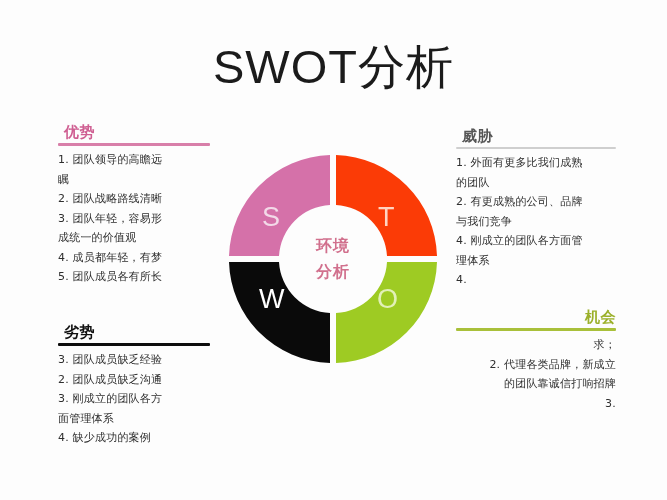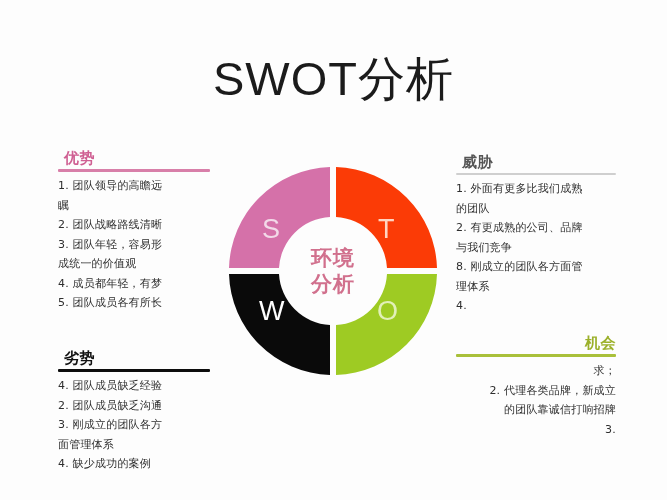--- a/index.html
+++ b/index.html
@@ -11,21 +11,21 @@
     height: 500px;
     background: #fdfdfd;
     font-family: "DejaVu Sans", "Liberation Sans", sans-serif;
     overflow: hidden;
     position: relative;
     color: #3a3a3a;
   }
 
   #canvas {
     position: absolute;
-    left: 0; top: 16px;
+    left: 0; top: 4px;
     width: 667px;
     height: 357px;
   }
 
   
   #title {
     position: absolute;
     left: 0;
     top: 34px;
     width: 667px;
@@ -34,21 +34,20 @@
     line-height: 58px;
     font-weight: 400;
     color: #1b1b1b;
     letter-spacing: 1px;
     font-family: "Liberation Sans", "DejaVu Sans", sans-serif;
   }
 
   
   .panel {
     position: absolute;
-    margin-top: 14px;
   }
   .panel-heading {
     font-size: 15px;
     line-height: 20px;
     font-weight: bold;
     margin: 0 0 1px 6px;
     letter-spacing: 0.5px;
   }
   .panel-rule {
     height: 3px;
@@ -126,21 +125,21 @@
   #letter-w { left: 33px;  top: 132px; color: #ffffff; }
   #letter-o { left: 151px; top: 132px; color: #e2f0b8; }
 
   #donut-center-label {
     position: absolute;
     left: 50%;
     top: 50%;
     transform: translate(-50%, -50%);
     width: 90px;
     text-align: center;
-    font-size: 21px;
+    font-size: 16px;
     line-height: 26px;
     font-weight: bold;
     color: #d1708d;
     letter-spacing: 1px;
   }
   #donut-center-label span { display: block; }
 </style>
 </head>
 <body style="background: rgb(253, 253, 253);">
 
@@ -159,37 +158,37 @@
       <li>成统一的价值观</li>
       <li>4. 成员都年轻，有梦</li>
       <li>5. 团队成员各有所长</li>
     </ul>
   </div>
 
   <div class="panel" id="panel-weaknesses">
     <div class="panel-heading">劣势</div>
     <div class="panel-rule"></div>
     <ul class="panel-list">
-      <li>4. 团队成员缺乏经验</li>
+      <li>3. 团队成员缺乏经验</li>
       <li>2. 团队成员缺乏沟通</li>
       <li>3. 刚成立的团队各方</li>
       <li>面管理体系</li>
       <li>4. 缺少成功的案例</li>
     </ul>
   </div>
 
   <div class="panel" id="panel-threats">
     <div class="panel-heading">威胁</div>
     <div class="panel-rule"></div>
     <ul class="panel-list">
       <li>1. 外面有更多比我们成熟</li>
       <li>的团队</li>
       <li>2. 有更成熟的公司、品牌</li>
       <li>与我们竞争</li>
-      <li>8. 刚成立的团队各方面管</li>
+      <li>4. 刚成立的团队各方面管</li>
       <li>理体系</li>
       <li>4.</li>
     </ul>
   </div>
 
   <div class="panel" id="panel-opportunities">
     <div class="panel-heading">机会</div>
     <div class="panel-rule"></div>
     <ul class="panel-list">
       <li>求；</li>

